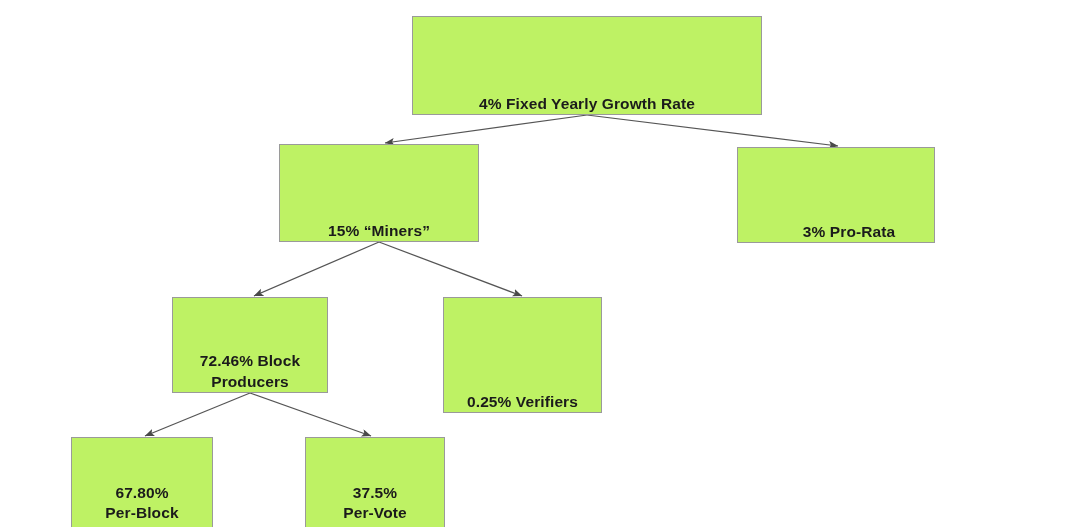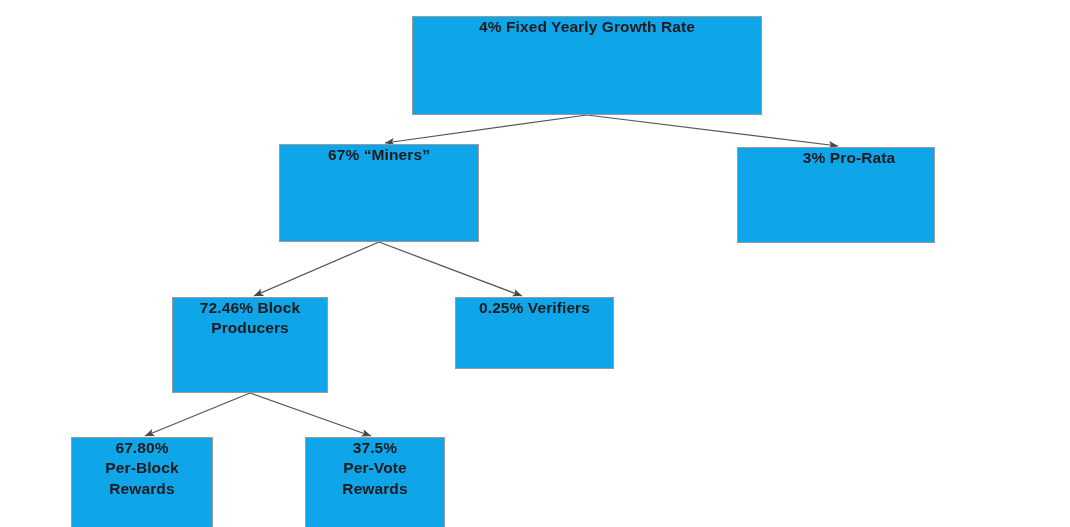--- a/index.html
+++ b/index.html
@@ -21,24 +21,24 @@
     position: absolute;
     left: 0;
     top: 0;
     width: 1070px;
     height: 527px;
     pointer-events: none;
   }
   .node {
     position: absolute;
     box-sizing: border-box;
-    background: #0ea5e9;
+    background: #bef264;
     border: 1px solid #9a9a9a;
     display: flex;
-    align-items: flex-start;
+    align-items: flex-end;
     justify-content: center;
     text-align: center;
     color: #1b1b1b;
     font-weight: bold;
     font-size: 15.5px;
     line-height: 1.32;
     letter-spacing: 0.1px;
     z-index: 2;
   }
   .node .label {
@@ -46,21 +46,21 @@
     white-space: pre-line;
   }
 
   
   #node-root      { left: 412px; top: 16px;  width: 350px; height: 99px; }
   
   #node-miners    { left: 279px; top: 144px; width: 200px; height: 98px; }
   #node-prorata   { left: 737px; top: 147px; width: 198px; height: 96px; padding-left: 26px; }
   
   #node-block-producers { left: 172px; top: 297px; width: 156px; height: 96px; }
-  #node-verifiers       { left: 443px; top: 297px; width: 159px; height: 72px; margin-left: 12px; }
+  #node-verifiers       { left: 443px; top: 297px; width: 159px; height: 116px; }
   
   #node-per-block-rewards { left: 71px;  top: 437px; width: 142px; height: 108px; }
   #node-per-vote-rewards  { left: 305px; top: 437px; width: 140px; height: 108px; }
 </style>
 </head>
 <body>
 
 <div id="canvas">
 
   <svg id="edges" viewBox="0 0 1070 527">
@@ -77,21 +77,21 @@
       <line x1="250" y1="393" x2="145" y2="436"></line>
       <line x1="250" y1="393" x2="371" y2="436"></line>
     </g>
   </svg>
 
   <div class="node" id="node-root">
     <span class="label">4% Fixed Yearly Growth Rate</span>
   </div>
 
   <div class="node" id="node-miners">
-    <span class="label">67% “Miners”</span>
+    <span class="label">15% “Miners”</span>
   </div>
 
   <div class="node" id="node-prorata">
     <span class="label">3% Pro-Rata</span>
   </div>
 
   <div class="node" id="node-block-producers">
     <span class="label">72.46% Block
 Producers</span>
   </div>

